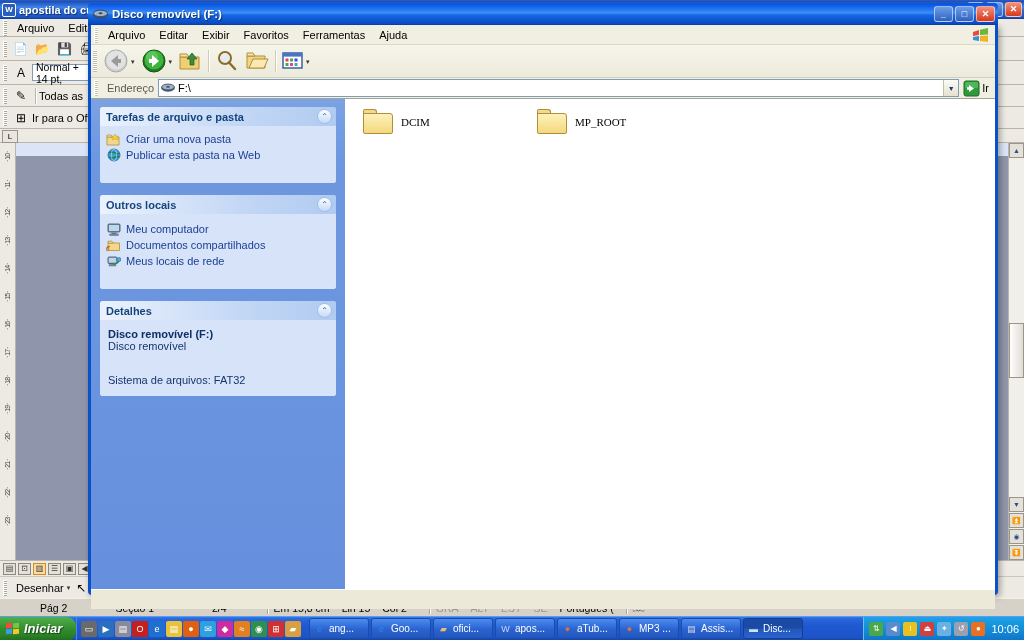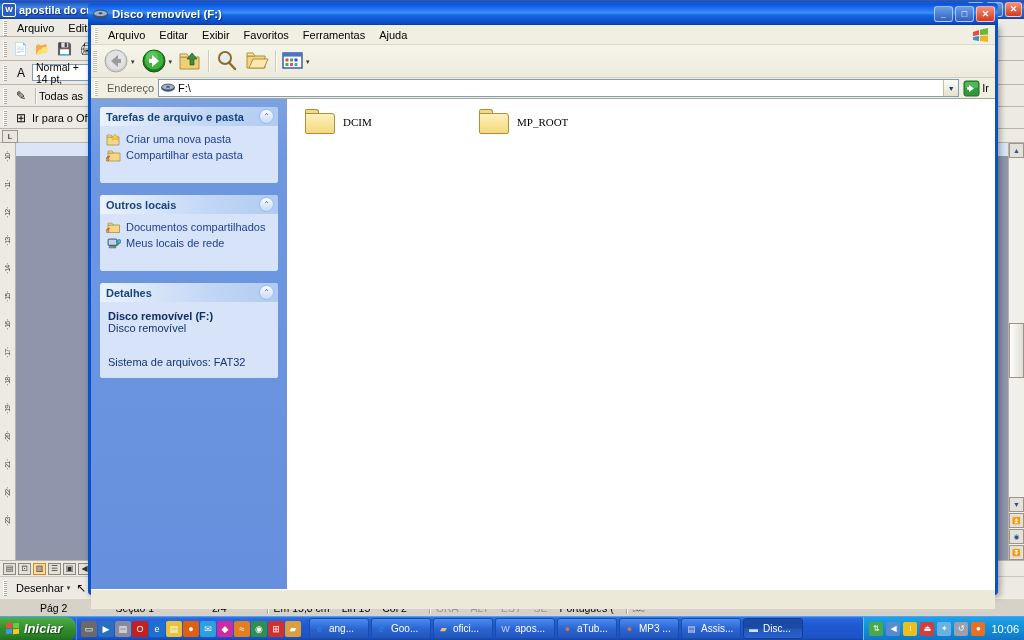--- a/index.html
+++ b/index.html
@@ -165,21 +165,21 @@
     position:absolute;right:0;top:0;width:15px;height:16px;
     background:linear-gradient(to bottom,#fbfbf7,#e4e1cf);border-left:1px solid #c3bfa9;
     display:flex;align-items:center;justify-content:center;font-size:7px;color:#23366e;
   }
   #exp-go { display:flex;align-items:center;gap:2px;padding:0 6px 0 4px;font-size:11px; }
 
   #exp-body {
     position:absolute;left:0;top:74px;width:904px;height:490px;display:flex;
   }
   #exp-sidebar {
-    width:196px;height:490px;
+    width:254px;height:490px;
     background:linear-gradient(to bottom,#7ba2e3 0%,#6d98e0 12%,#6690dd 100%);
     padding:8px 9px 0 9px;
   }
   .panel { background:#d6e3f9; border-radius:3px; margin-bottom:12px; overflow:hidden; }
   .panel-head {
     height:19px;
     background:linear-gradient(to right,#ebf2fd 0%,#c3d7f5 60%,#b0cbf1 100%);
     display:flex;align-items:center;padding:0 6px;position:relative;
   }
   .panel-head .ptitle { font-size:11px;font-weight:bold;color:#14457f; }
@@ -521,38 +521,49 @@
               <svg width="15" height="13" viewBox="0 0 15 13">
                 <path d="M1 4 L1 12 L13 12 L13 4 Z" fill="#f3d88b" stroke="#b08f3a" stroke-width="0.8"></path>
                 <path d="M1 4 L1 2 L5 2 L6.5 4 Z" fill="#f9e9b8" stroke="#b08f3a" stroke-width="0.8"></path>
                 <path d="M9 1 L10.2 3.2 L12.5 3.2 L10.8 4.8 L11.5 7 L9 5.7 L6.5 7 L7.2 4.8 L5.5 3.2 L7.8 3.2 Z" fill="#f5d33f" stroke="#c09a20" stroke-width="0.5"></path>
               </svg>
             </span>
             <span class="ptext">Criar uma nova pasta</span>
           </div>
           <div class="plink">
             <span class="ico">
-              <svg width="15" height="13" viewBox="0 0 15 13">
-                <path d="M2 4 L2 12 L14 12 L14 4 Z" fill="#f3d88b" stroke="#b08f3a" stroke-width="0.8"></path>
-                <path d="M2 4 L2 2 L6 2 L7.5 4 Z" fill="#f9e9b8" stroke="#b08f3a" stroke-width="0.8"></path>
-                <path d="M0.5 11.5 Q1 7 4 7.5" fill="none" stroke="#c06020" stroke-width="1.6"></path>
-                <circle cx="1.5" cy="10.5" r="1.6" fill="#e8a050" stroke="#a06020" stroke-width="0.6"></circle>
+              <svg width="14" height="14" viewBox="0 0 14 14">
+                <circle cx="7" cy="7" r="6" fill="#3aa0e0" stroke="#1a6aa0" stroke-width="0.8"></circle>
+                <path d="M2 5 Q5 3 8 5 Q11 7 12 5" fill="none" stroke="#2a7a2a" stroke-width="1.4"></path>
+                <path d="M2 9 Q5 11 9 9 Q11 8 12 9" fill="none" stroke="#2a7a2a" stroke-width="1.4"></path>
+                <ellipse cx="7" cy="7" rx="2.6" ry="6" fill="none" stroke="#bfe4f7" stroke-width="0.6"></ellipse>
               </svg>
             </span>
-            <span class="ptext">Compartilhar esta pasta</span>
+            <span class="ptext">Publicar esta pasta na Web</span>
           </div>
         </div>
       </div>
 
       <div class="panel">
         <div class="panel-head">
           <span class="ptitle">Outros locais</span>
           <span class="chev">⌃</span>
         </div>
         <div class="panel-body">
+          <div class="plink" style="margin-top:2px">
+            <span class="ico">
+              <svg width="14" height="13" viewBox="0 0 14 13">
+                <rect x="1" y="1" width="12" height="8" rx="1" fill="#7f93ad" stroke="#3c4a5c" stroke-width="0.8"></rect>
+                <rect x="2" y="2" width="10" height="6" fill="#bcd8ef"></rect>
+                <rect x="4.5" y="9.5" width="5" height="1.5" fill="#6a7e96"></rect>
+                <rect x="2.5" y="11" width="9" height="1.4" rx="0.6" fill="#8da2bb" stroke="#3c4a5c" stroke-width="0.5"></rect>
+              </svg>
+            </span>
+            <span class="ptext">Meu computador</span>
+          </div>
           <div class="plink">
             <span class="ico">
               <svg width="15" height="13" viewBox="0 0 15 13">
                 <path d="M2 4 L2 11.5 L13.5 11.5 L13.5 4 Z" fill="#f3d88b" stroke="#b08f3a" stroke-width="0.8"></path>
                 <path d="M2 4 L2 2.2 L6 2.2 L7.4 4 Z" fill="#f9e9b8" stroke="#b08f3a" stroke-width="0.8"></path>
                 <path d="M0.5 11 Q1 7.2 3.8 7.6" fill="none" stroke="#c06020" stroke-width="1.4"></path>
                 <circle cx="1.4" cy="10.2" r="1.5" fill="#e8a050" stroke="#a06020" stroke-width="0.5"></circle>
               </svg>
             </span>
             <span class="ptext">Documentos compartilhados</span>

